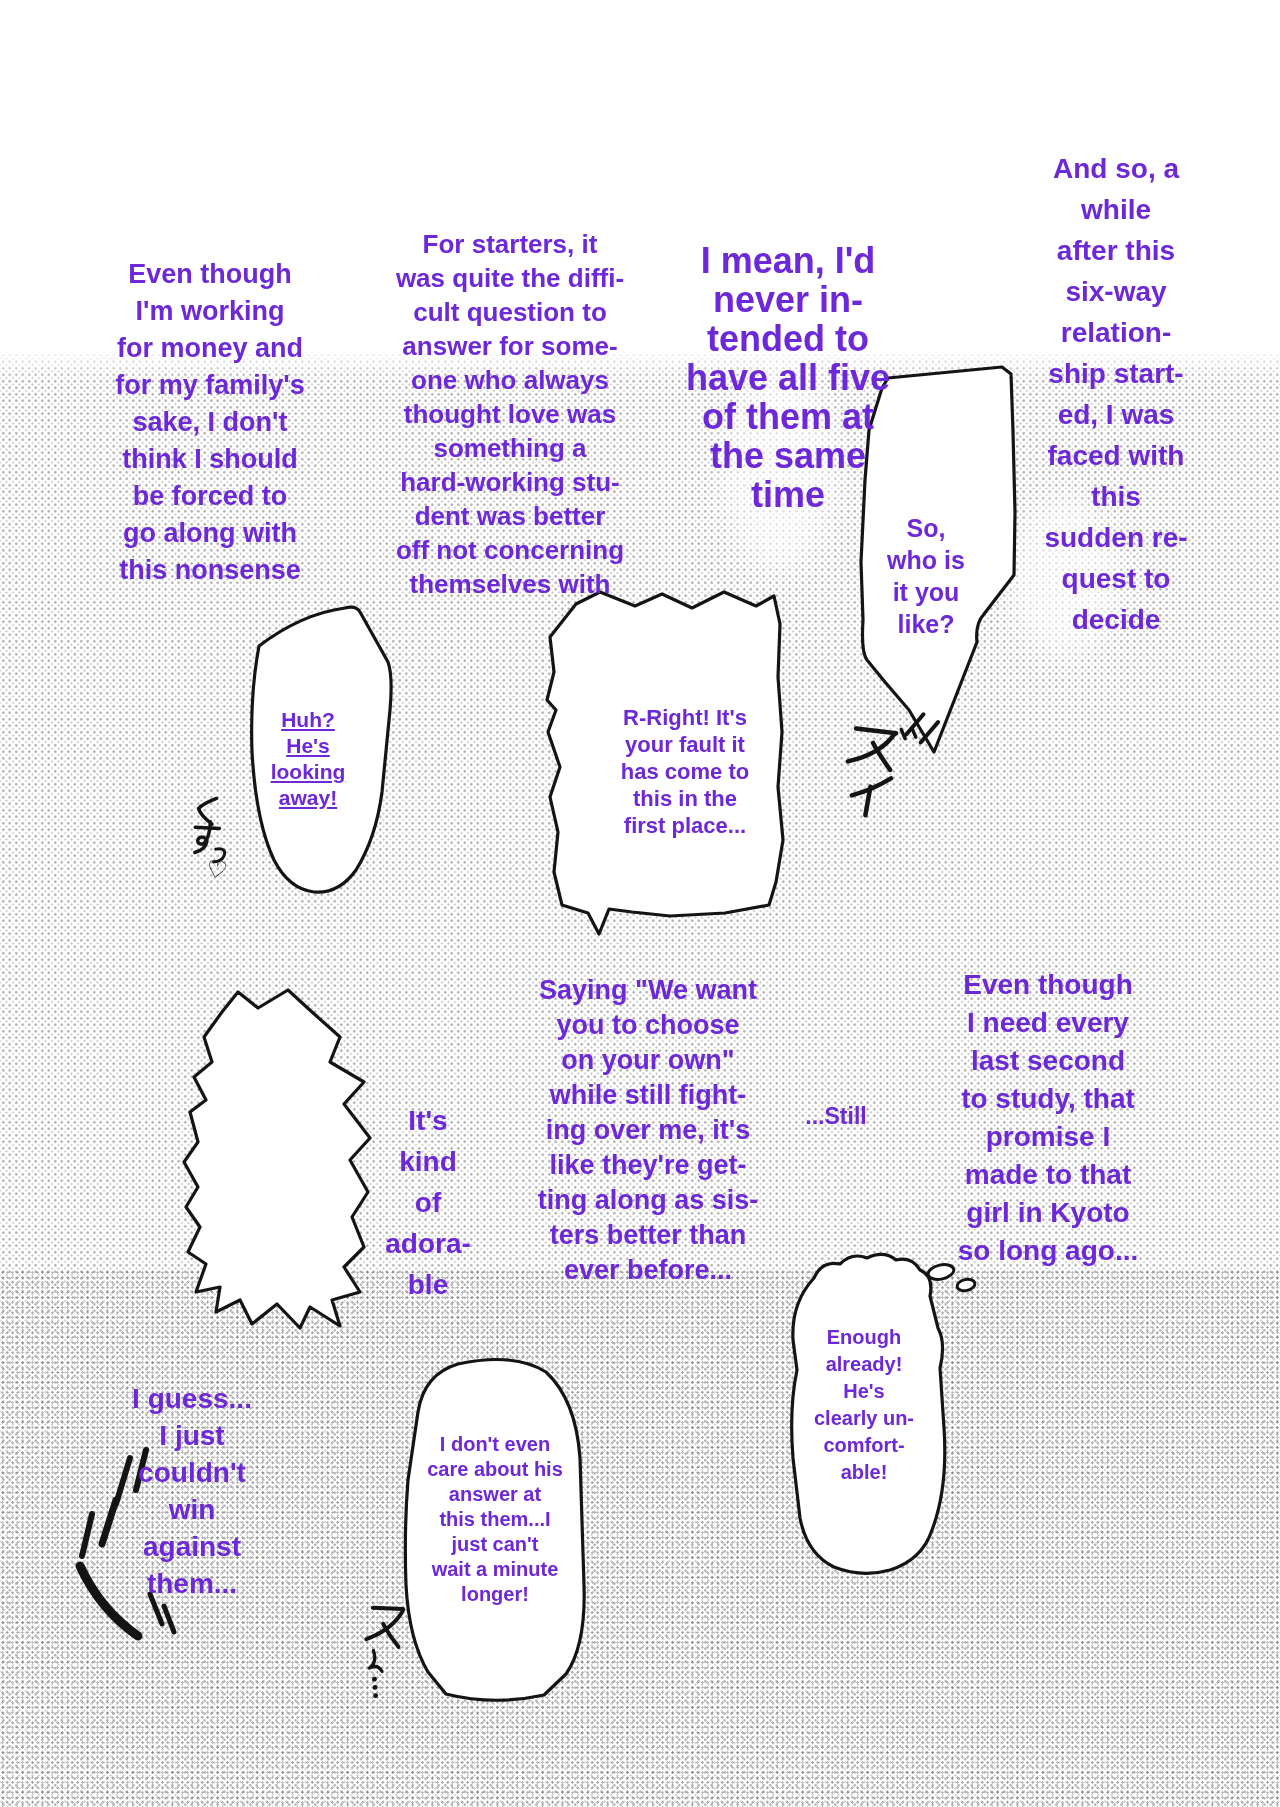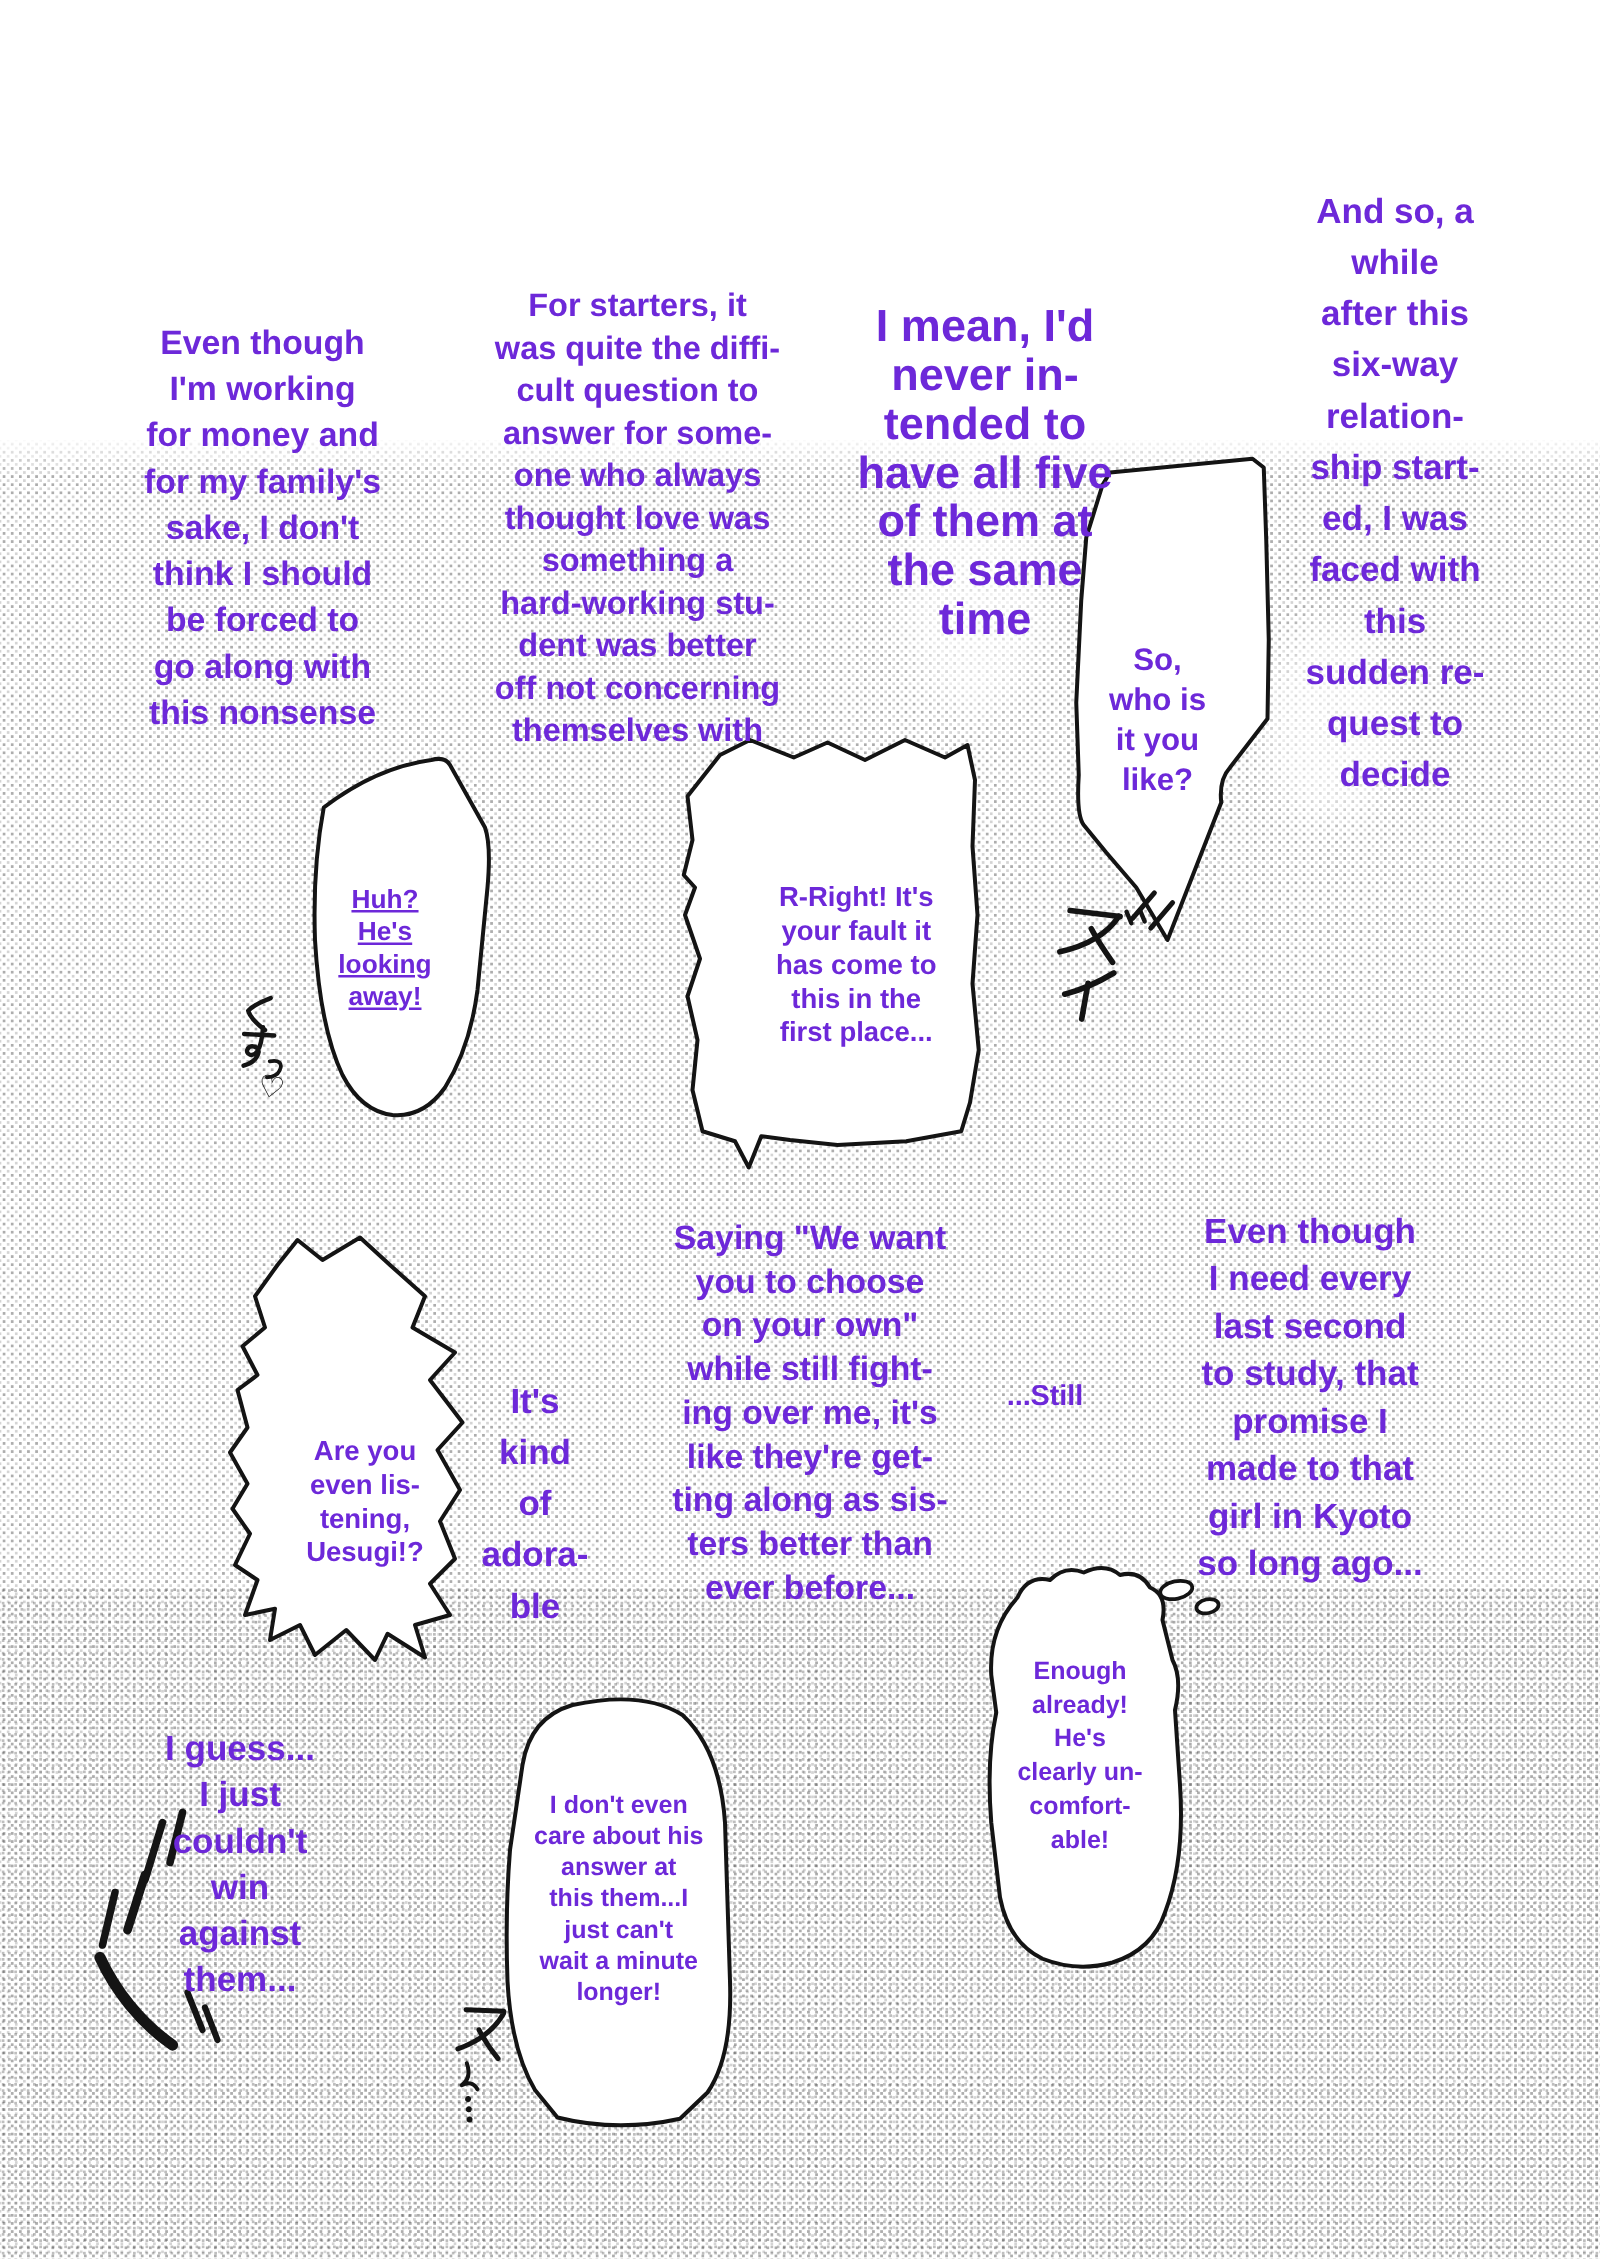--- a/index.html
+++ b/index.html
@@ -150,24 +150,20 @@
 your fault it
 has come to
 this in the
 first place...</div>
 
   <div class="bubble" style="left:182px;top:982px;">
     <svg width="192" height="352" viewBox="0 0 192 352">
       <path d="M40 30 L56 10 L76 26 L106 8 L130 30 L158 55 L148 80 L182 100 L162 122 L188 156 L168 178 L186 210 L170 235 L182 265 L162 285 L178 310 L150 318 L158 344 L128 325 L118 346 L95 322 L70 342 L58 318 L34 330 L38 305 L14 310 L24 282 L6 270 L18 245 L4 225 L16 205 L2 180 L16 160 L8 130 L24 118 L12 95 L30 80 L22 55 Z"></path>
     </svg>
   </div>
-  <div class="txt" style="left:292px;top:1147px;font-size:22px;line-height:27px;">Are you
-even lis-
-tening,
-Uesugi!?</div>
 
   <div class="bubble" style="left:396px;top:1350px;">
     <svg width="202" height="356" viewBox="0 0 202 356">
       <path d="M62 14 Q28 24 22 62 L12 130 Q8 180 10 235 Q13 290 32 322 L50 344 Q98 356 148 345 L170 324 Q190 295 188 235 L184 108 Q180 50 150 22 Q118 2 62 14 Z"></path>
     </svg>
   </div>
   <div class="txt" style="left:495px;top:1432px;font-size:20px;line-height:25px;">I don't even
 care about his
 answer at
 this them...I

